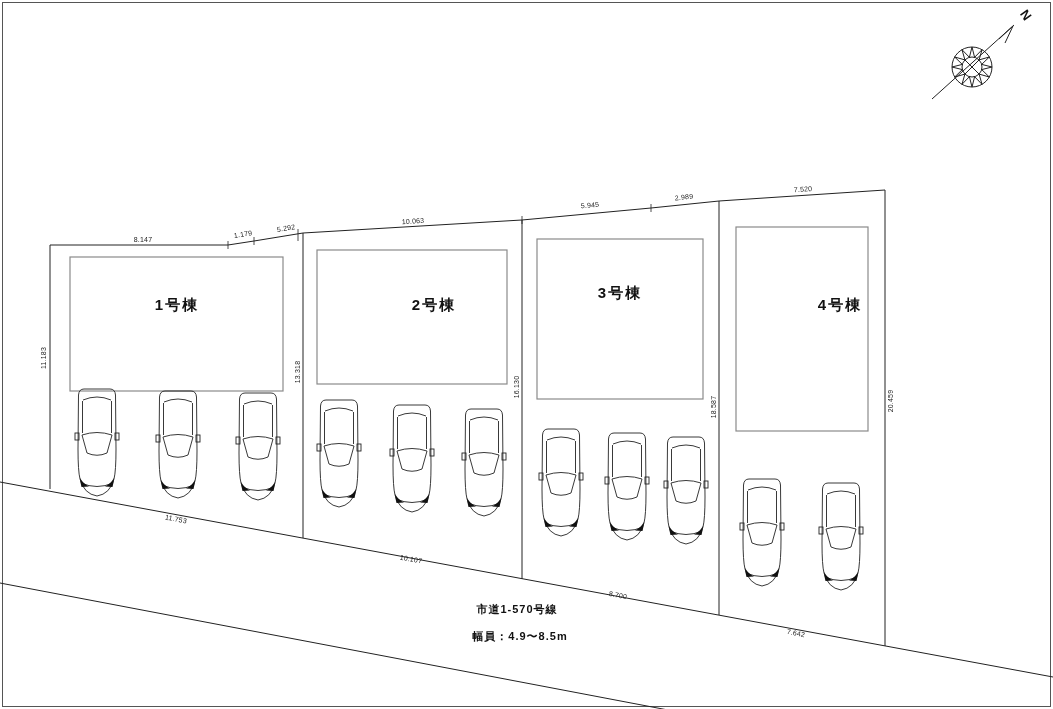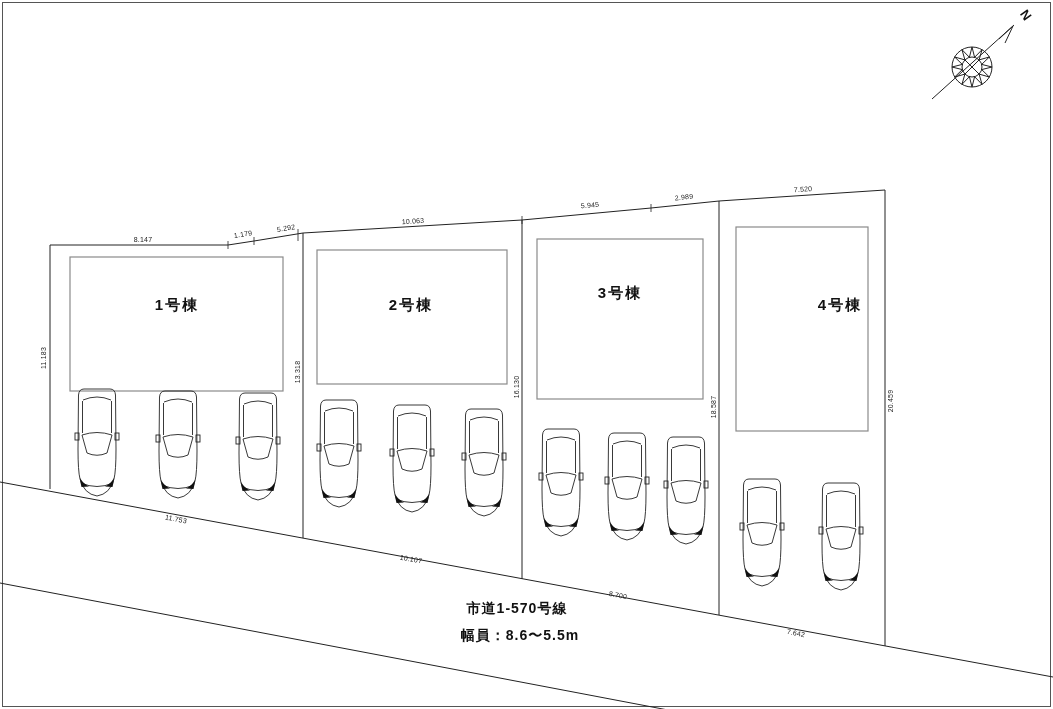--- a/index.html
+++ b/index.html
@@ -4,21 +4,21 @@
 <style>
   html,body{margin:0;padding:0;background:#fff;}
   .canvas{
     position:relative;width:1053px;height:709px;background:#ffffff;
     font-family:"Liberation Sans","DejaVu Sans",sans-serif;overflow:hidden;
   }
   svg.plan{position:absolute;left:0;top:0;}
   .lbl{position:absolute;white-space:nowrap;transform:translate(-50%,-50%) rotate(var(--r,0deg));}
   .dim{font-size:7px;color:#222;letter-spacing:.2px;}
   .bldg-label{font-size:15px;font-weight:bold;color:#111;letter-spacing:2px;}
-  .road-label{font-size:14px;font-weight:bold;color:#111;letter-spacing:1px;}
+  .road-label{font-size:11px;font-weight:bold;color:#111;letter-spacing:1px;}
   .north{font-size:13px;font-weight:bold;color:#111;}
   .frame{fill:none;stroke:#555;stroke-width:1;}
   .bound{fill:none;stroke:#222;stroke-width:1;}
   .thin{fill:none;stroke:#222;stroke-width:0.8;}
   .bldg{fill:#fff;stroke:#8a8a8a;stroke-width:1.2;}
   .car{fill:none;stroke:#222;stroke-width:0.9;}
   .car-dark{fill:#111;stroke:none;}
   .compass-line{fill:none;stroke:#222;stroke-width:1;}
 </style>
 </head>
@@ -111,22 +111,22 @@
   <span class="lbl dim" style="left:516px;top:387px;--r:-90deg">16.130</span>
   <span class="lbl dim" style="left:713px;top:407px;--r:-90deg">18.587</span>
   <span class="lbl dim" style="left:890px;top:401px;--r:-90deg">20.459</span>
 
   <span class="lbl dim" style="left:176px;top:519px;--r:10.5deg">11.753</span>
   <span class="lbl dim" style="left:411px;top:559px;--r:10.5deg">10.107</span>
   <span class="lbl dim" style="left:618px;top:595px;--r:10.5deg">8.700</span>
   <span class="lbl dim" style="left:796px;top:633px;--r:10.5deg">7.642</span>
 
   <span class="lbl bldg-label" style="left:177px;top:305px">1号棟</span>
-  <span class="lbl bldg-label" style="left:411px;top:305px">2号棟</span>
+  <span class="lbl bldg-label" style="left:434px;top:305px">2号棟</span>
   <span class="lbl bldg-label" style="left:620px;top:293px">3号棟</span>
   <span class="lbl bldg-label" style="left:840px;top:305px">4号棟</span>
 
   <span class="lbl road-label" style="left:517px;top:609px">市道1-570号線</span>
-  <span class="lbl road-label" style="left:520px;top:636px">幅員：8.6〜5.5m</span>
+  <span class="lbl road-label" style="left:520px;top:636px">幅員：4.9〜8.5m</span>
 
   <span class="lbl north" style="left:1026px;top:15px;--r:55deg">N</span>
 
 </div>
 
 </body></html>

